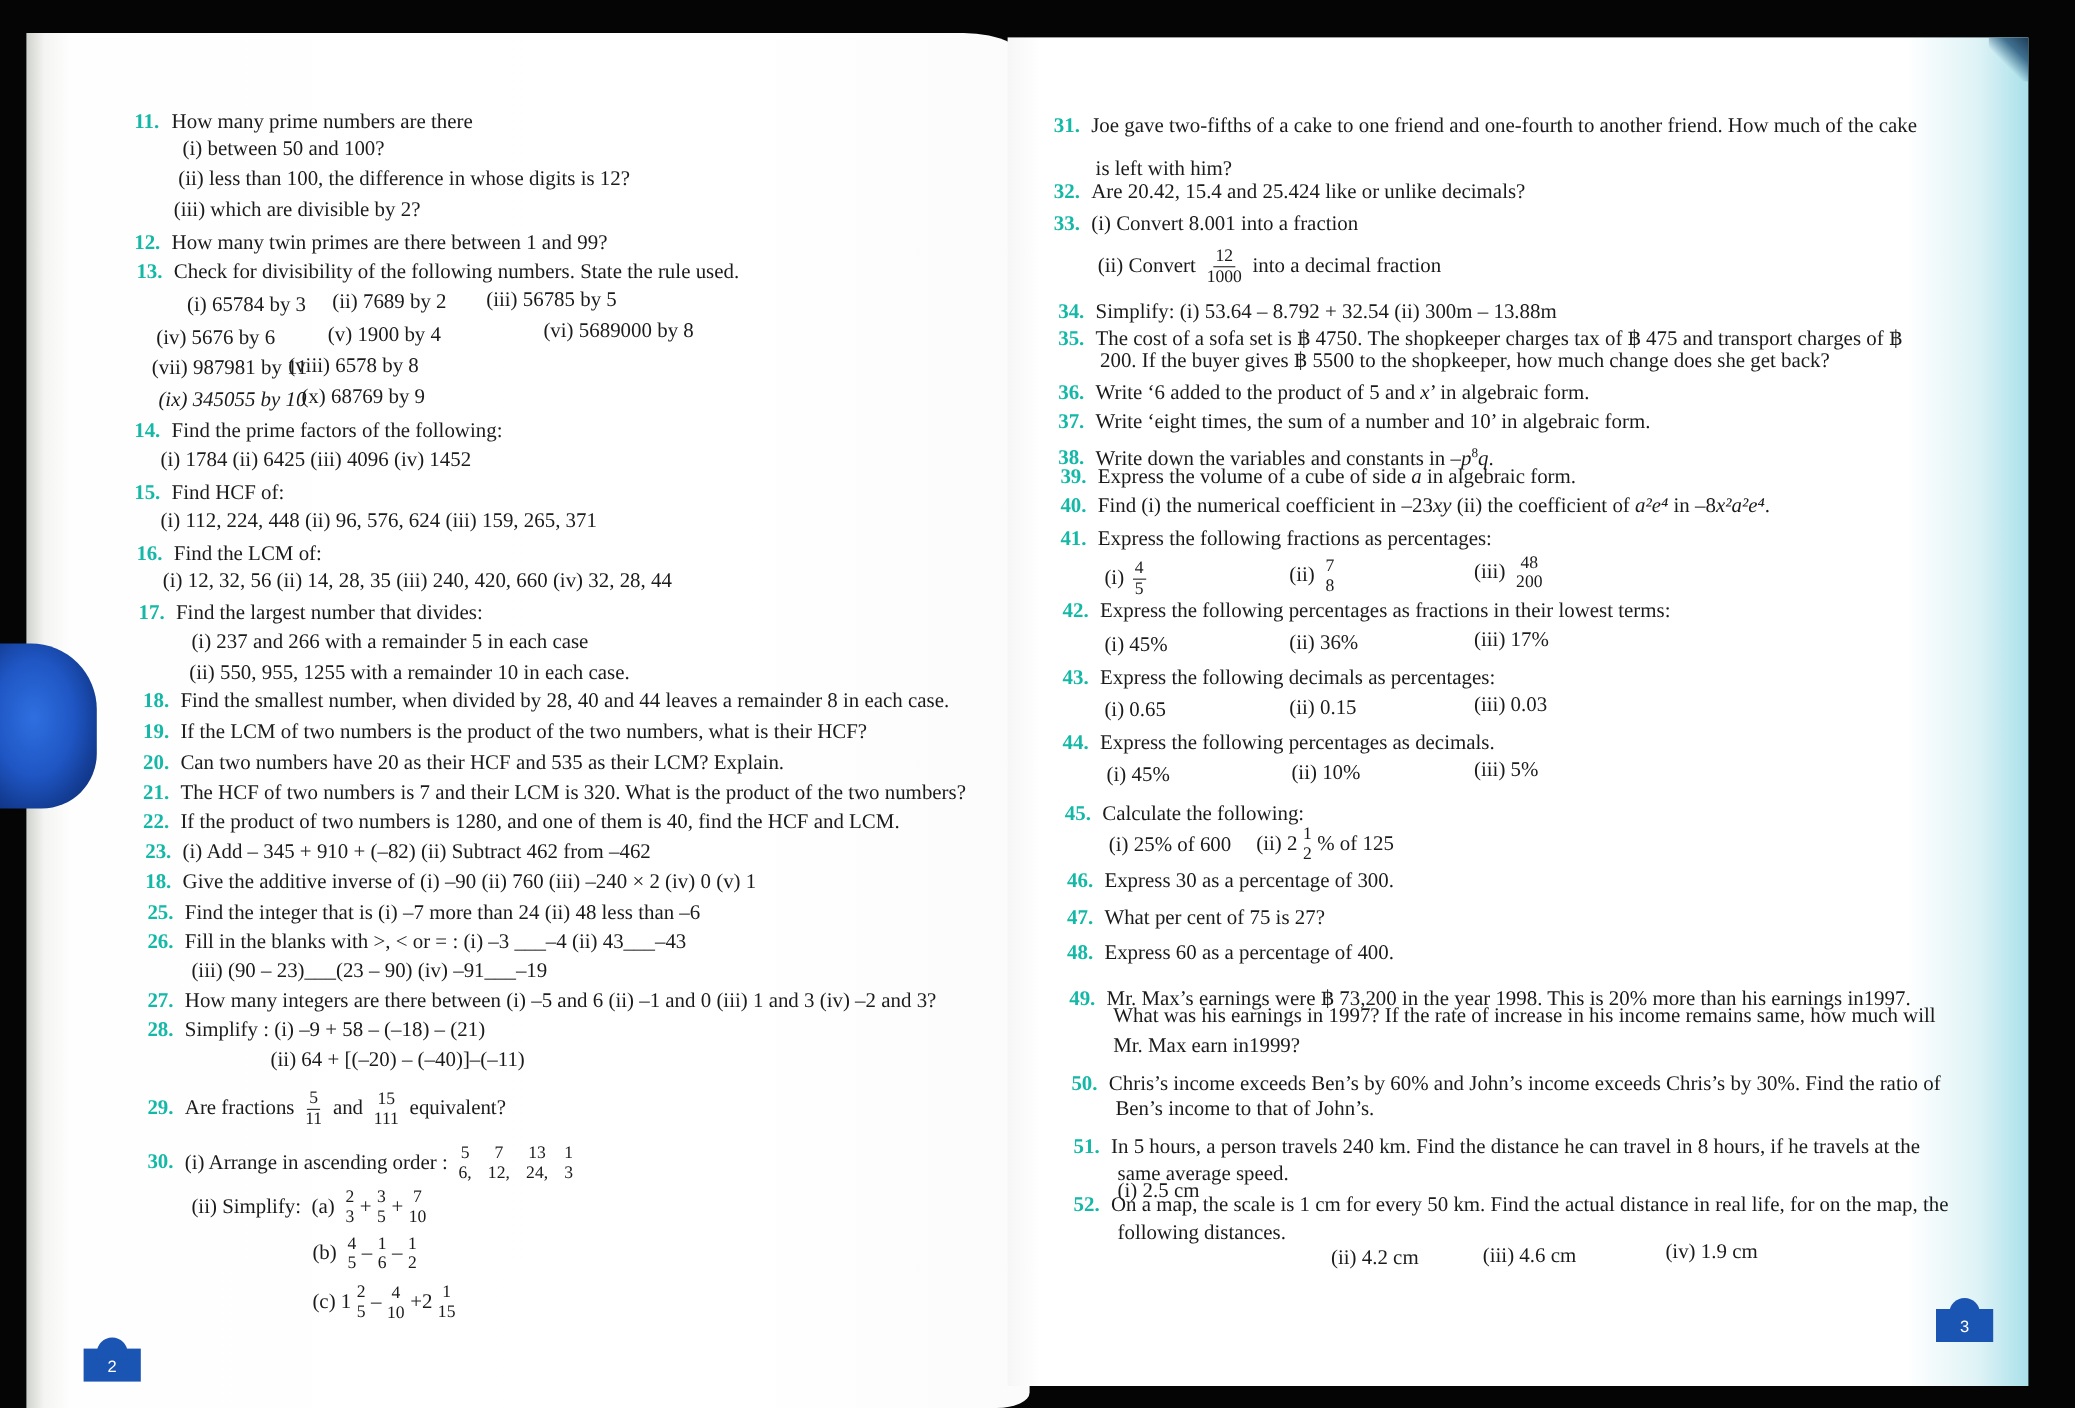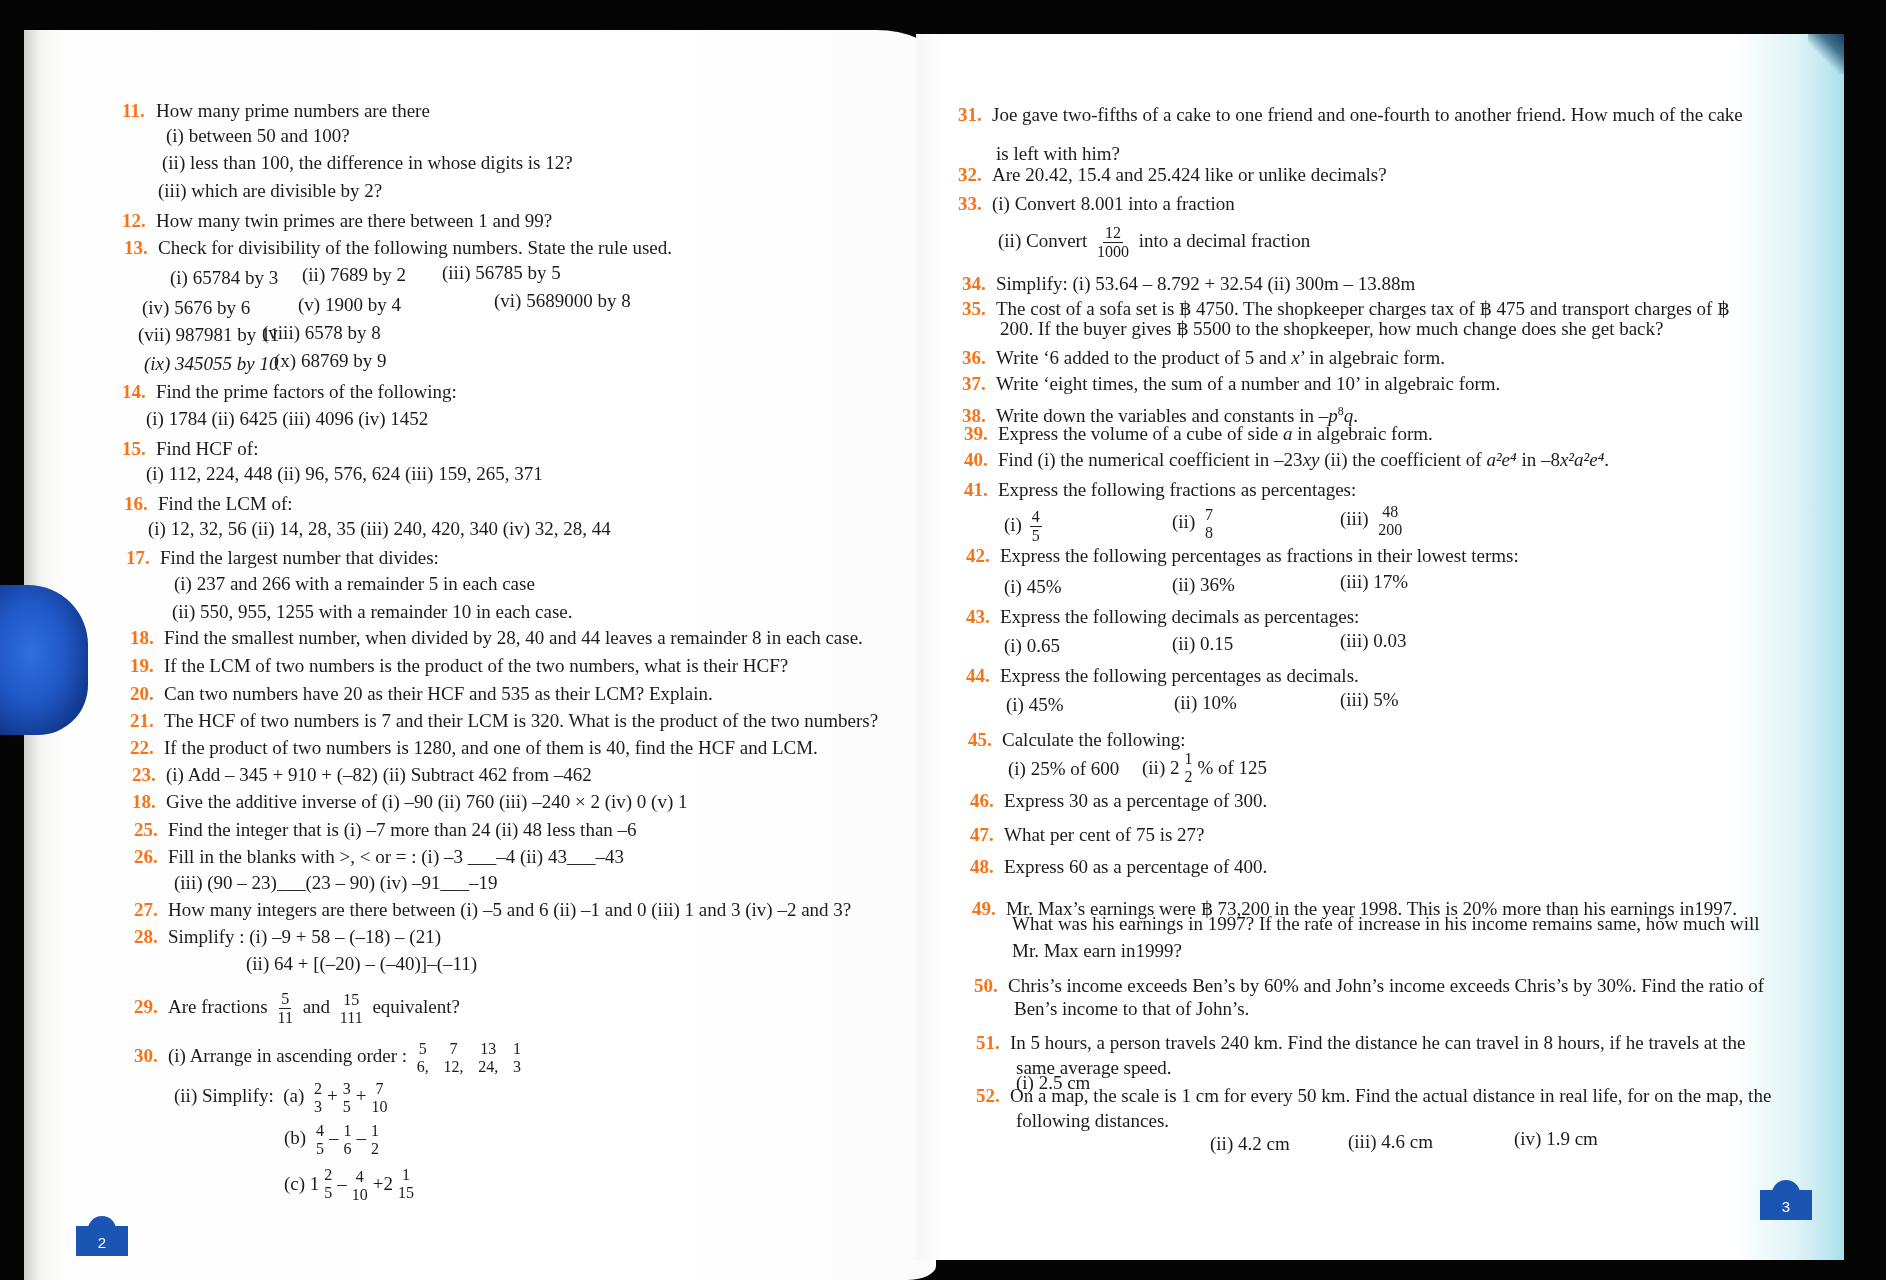--- a/index.html
+++ b/index.html
@@ -27,21 +27,21 @@
     background: linear-gradient(225deg, #1d3b57 0%, #3f6f8e 30%, transparent 60%);
   }
   .cloth {
     position: absolute; left: 0; top: 585px; width: 88px; height: 150px;
     background: radial-gradient(ellipse at 35% 45%, #2f6fe0 0%, #1f56c4 45%, #123a8f 75%, #0a2a6e 100%);
     border-radius: 0 60px 50px 0;
   }
   .q {
     position: absolute; font-size: 19px; line-height: 22px; white-space: nowrap;
   }
-  .num { color: #f97316; font-weight: bold; display: inline-block; width: 34px; }
+  .num { color: #14b8a6; font-weight: bold; display: inline-block; width: 34px; }
   .sub { position: absolute; font-size: 19px; line-height: 22px; white-space: nowrap; }
   .frac {
     display: inline-flex; flex-direction: column; align-items: center;
     vertical-align: middle; font-size: 16px; line-height: 18px; margin: 0 3px;
   }
   .frac .n { border-bottom: 1px solid #222; padding: 0 2px; }
   .frac.nobar .n { border-bottom: none; }
   .frac .d { padding: 0 2px; }
   .mixed { display: inline-flex; align-items: center; }
   .sup { font-size: 12px; vertical-align: super; }
@@ -94,21 +94,21 @@
 <div class="sub" style="left:146px;top:408px;">(i) 1784   (ii) 6425   (iii) 4096   (iv) 1452</div>
 
 <div class="q" style="left:122px;top:438px;">
   <span class="num">15.</span><span>Find HCF of:</span>
 </div>
 <div class="sub" style="left:146px;top:463px;">(i) 112, 224, 448   (ii) 96, 576, 624   (iii) 159, 265, 371</div>
 
 <div class="q" style="left:124px;top:493px;">
   <span class="num">16.</span><span>Find the LCM of:</span>
 </div>
-<div class="sub" style="left:148px;top:518px;">(i) 12, 32, 56   (ii) 14, 28, 35   (iii) 240, 420, 340   (iv) 32, 28, 44</div>
+<div class="sub" style="left:148px;top:518px;">(i) 12, 32, 56   (ii) 14, 28, 35   (iii) 240, 420, 660   (iv) 32, 28, 44</div>
 
 <div class="q" style="left:126px;top:547px;">
   <span class="num">17.</span><span>Find the largest number that divides:</span>
 </div>
 <div class="sub" style="left:174px;top:573px;">(i) 237 and 266 with a remainder 5 in each case</div>
 <div class="sub" style="left:172px;top:601px;">(ii) 550, 955, 1255 with a remainder 10 in each case.</div>
 
 <div class="q" style="left:130px;top:627px;">
   <span class="num">18.</span><span>Find the smallest number, when divided by 28, 40 and 44 leaves a remainder 8 in each case.</span>
 </div>

